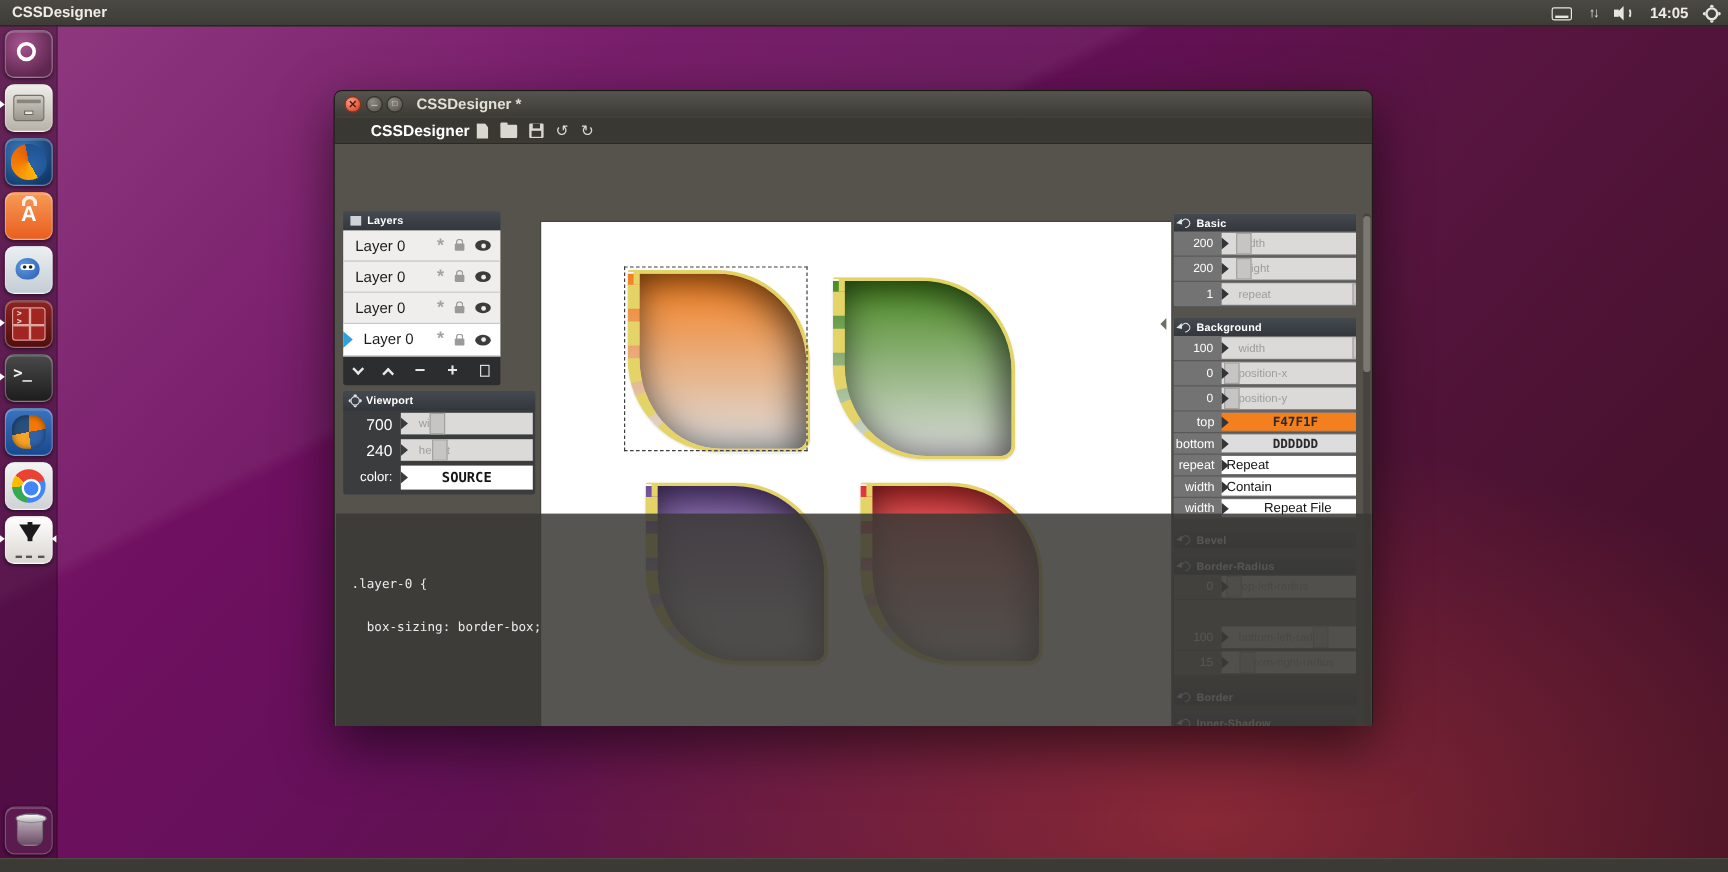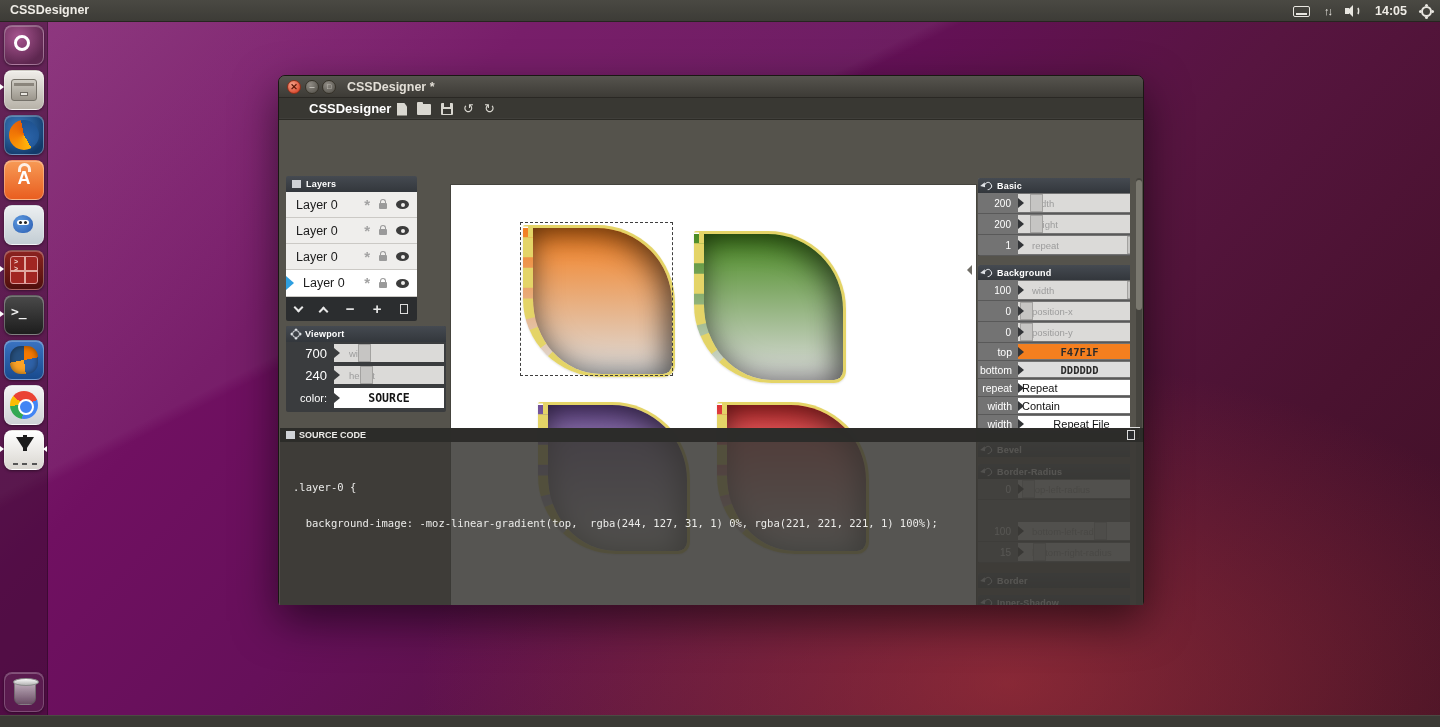--- a/index.html
+++ b/index.html
@@ -477,28 +477,23 @@
           </div>
         </div>
 
       </div>
 
       <div id="vscroll">
           <span class="thumb"></span>
         </div>
 
       <div id="source">
-        <div class="shead">
-          <span class="list-i"></span>
-          <span>SOURCE CODE</span>
-          <span class="copy-i"></span>
-        </div>
         <div id="code">
           <div>.layer-0 {</div>
-          <div>  background-image: -moz-linear-gradient(top,  rgba(244, 127, 31, 1) 0%, rgba(221, 221, 221, 1) 100%);</div>
+          <div>  box-sizing: border-box;</div>
           
           
           
           
           
           
           
           
           
           

